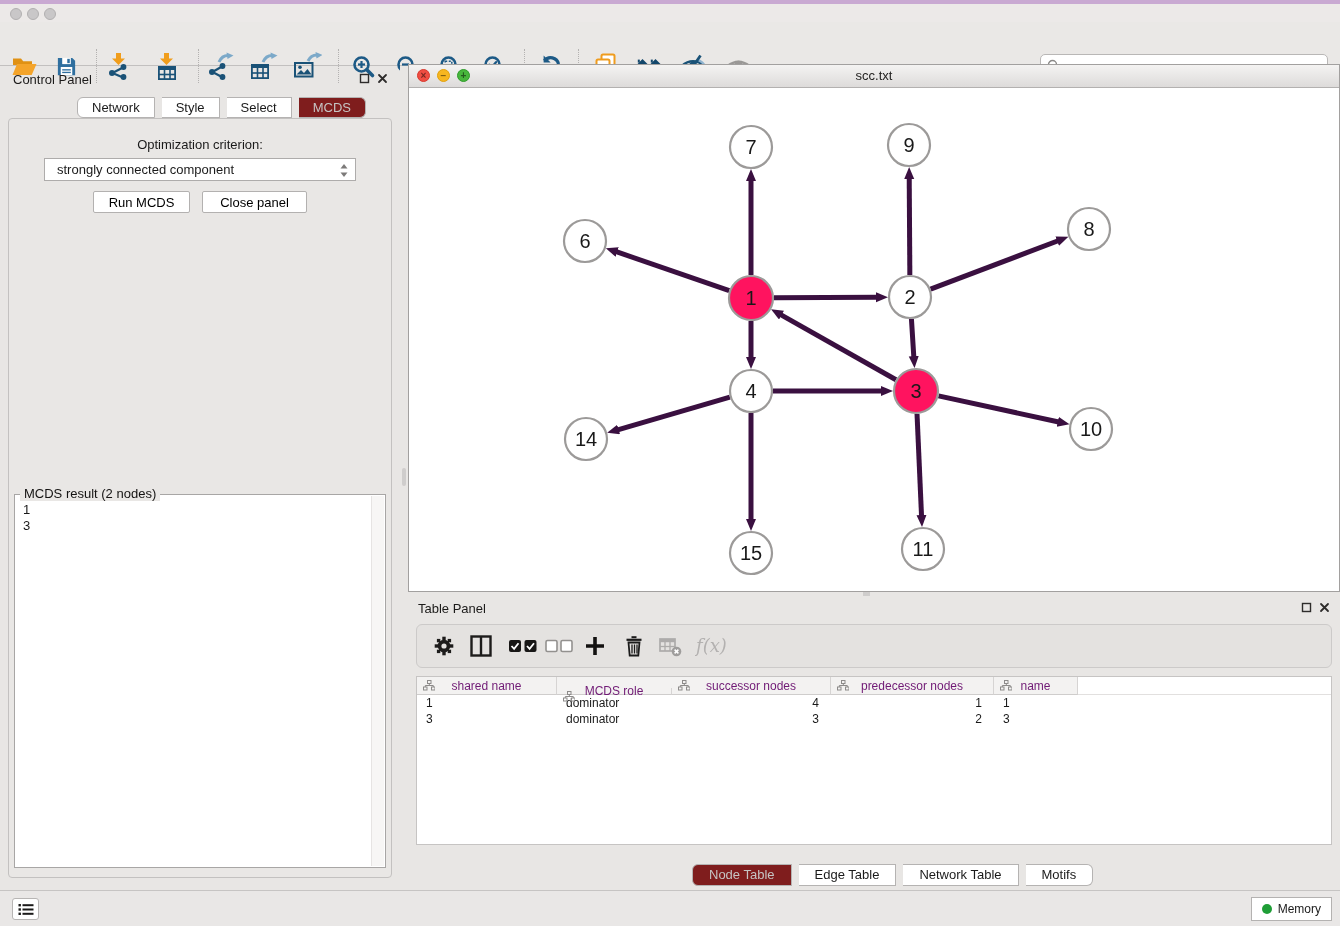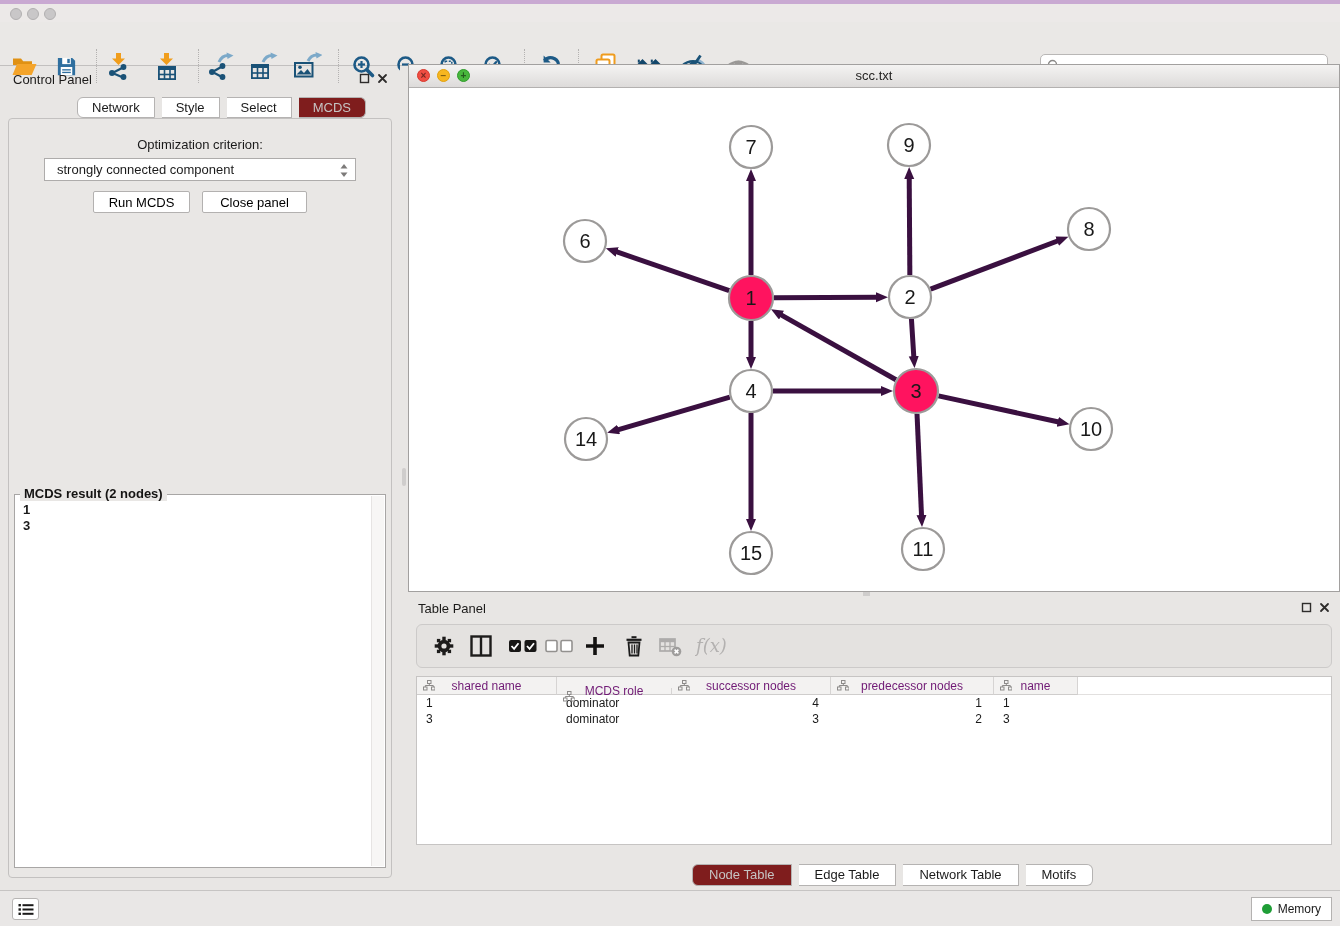--- a/index.html
+++ b/index.html
@@ -29,21 +29,21 @@
   .seg .t { border:1px solid #b5b3b2; border-left:none; background:#fff; padding:0 14px; line-height:19px; height:21px; font-size:13px; cursor:default; white-space:nowrap; }
   .seg .t:first-child { border-left:1px solid #b5b3b2; border-radius:6px 0 0 6px; }
   .seg .t:last-child { border-radius:0 6px 6px 0; }
   .seg .t.active { background:#7f1d1d; color:#c6c4c3; }
   .cp-tabs { position:absolute; left:77px; top:31px; }
   .cp-body { position:absolute; left:8px; top:52px; width:384px; height:760px; border:1px solid #c3c1c0; border-radius:4px; background:#e9e7e5; }
   .opt-label { position:absolute; left:0; right:0; top:71px; text-align:center; font-size:13px; }
   .criterion { position:absolute; left:44px; top:92px; width:312px; height:23px; background:#fff; border:1px solid #aeacab; border-radius:0; font-size:13px; line-height:21px; padding-left:12px; }
   .criterion .step { position:absolute; right:6px; top:4px; }
   .cp-btn { position:absolute; top:125px; height:22px; background:#fff; border:1px solid #b3b1b0; border-radius:2px; font-size:13px; font-family:inherit; }
-  .result-box { position:absolute; left:14px; top:428px; width:372px; height:374px; background:#fff; border:1px solid #a8a6a5;font-weight:bold; }
+  .result-box { position:absolute; left:14px; top:428px; width:372px; height:374px; background:#fff; border:1px solid #a8a6a5; }
   .result-legend { position:absolute; top:-9px; left:5px; background:#e9e7e5; padding:0 4px; font-size:13px; color:#141312; }
   .result-lines { padding:7px 8px; font-size:13px; line-height:16px; }
   .result-scroll { position:absolute; right:1px; top:1px; bottom:1px; width:13px; background:#f7f6f5; border-left:1px solid #e6e4e3; }
 
   
   .v-split { left:400px; top:66px; width:8px; height:824px; background:#e8e6e4; }
   .v-split .nub { position:absolute; left:2px; top:402px; width:4px; height:18px; background:#cfcdcc; border-radius:2px; }
   .h-split { left:408px; top:592px; width:932px; height:4px; background:#e8e6e4; }
   .h-split .nub { position:absolute; left:455px; top:0px; width:7px; height:4px; background:#cfcdcc; }
 

